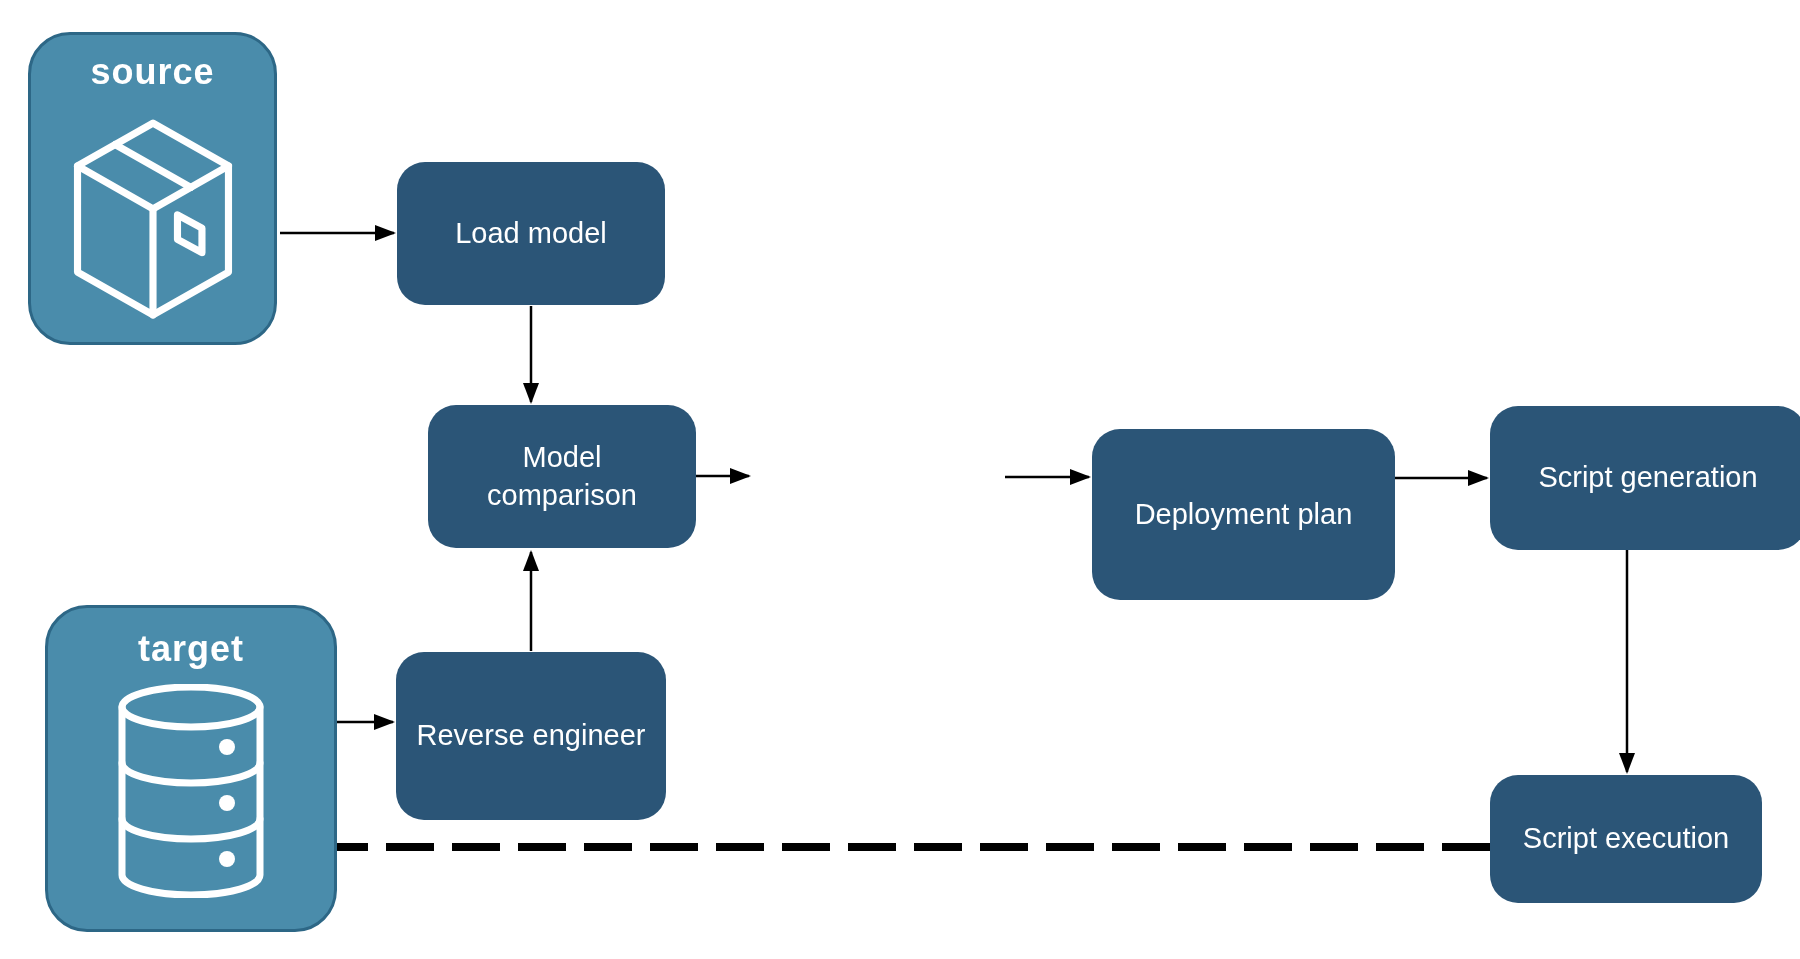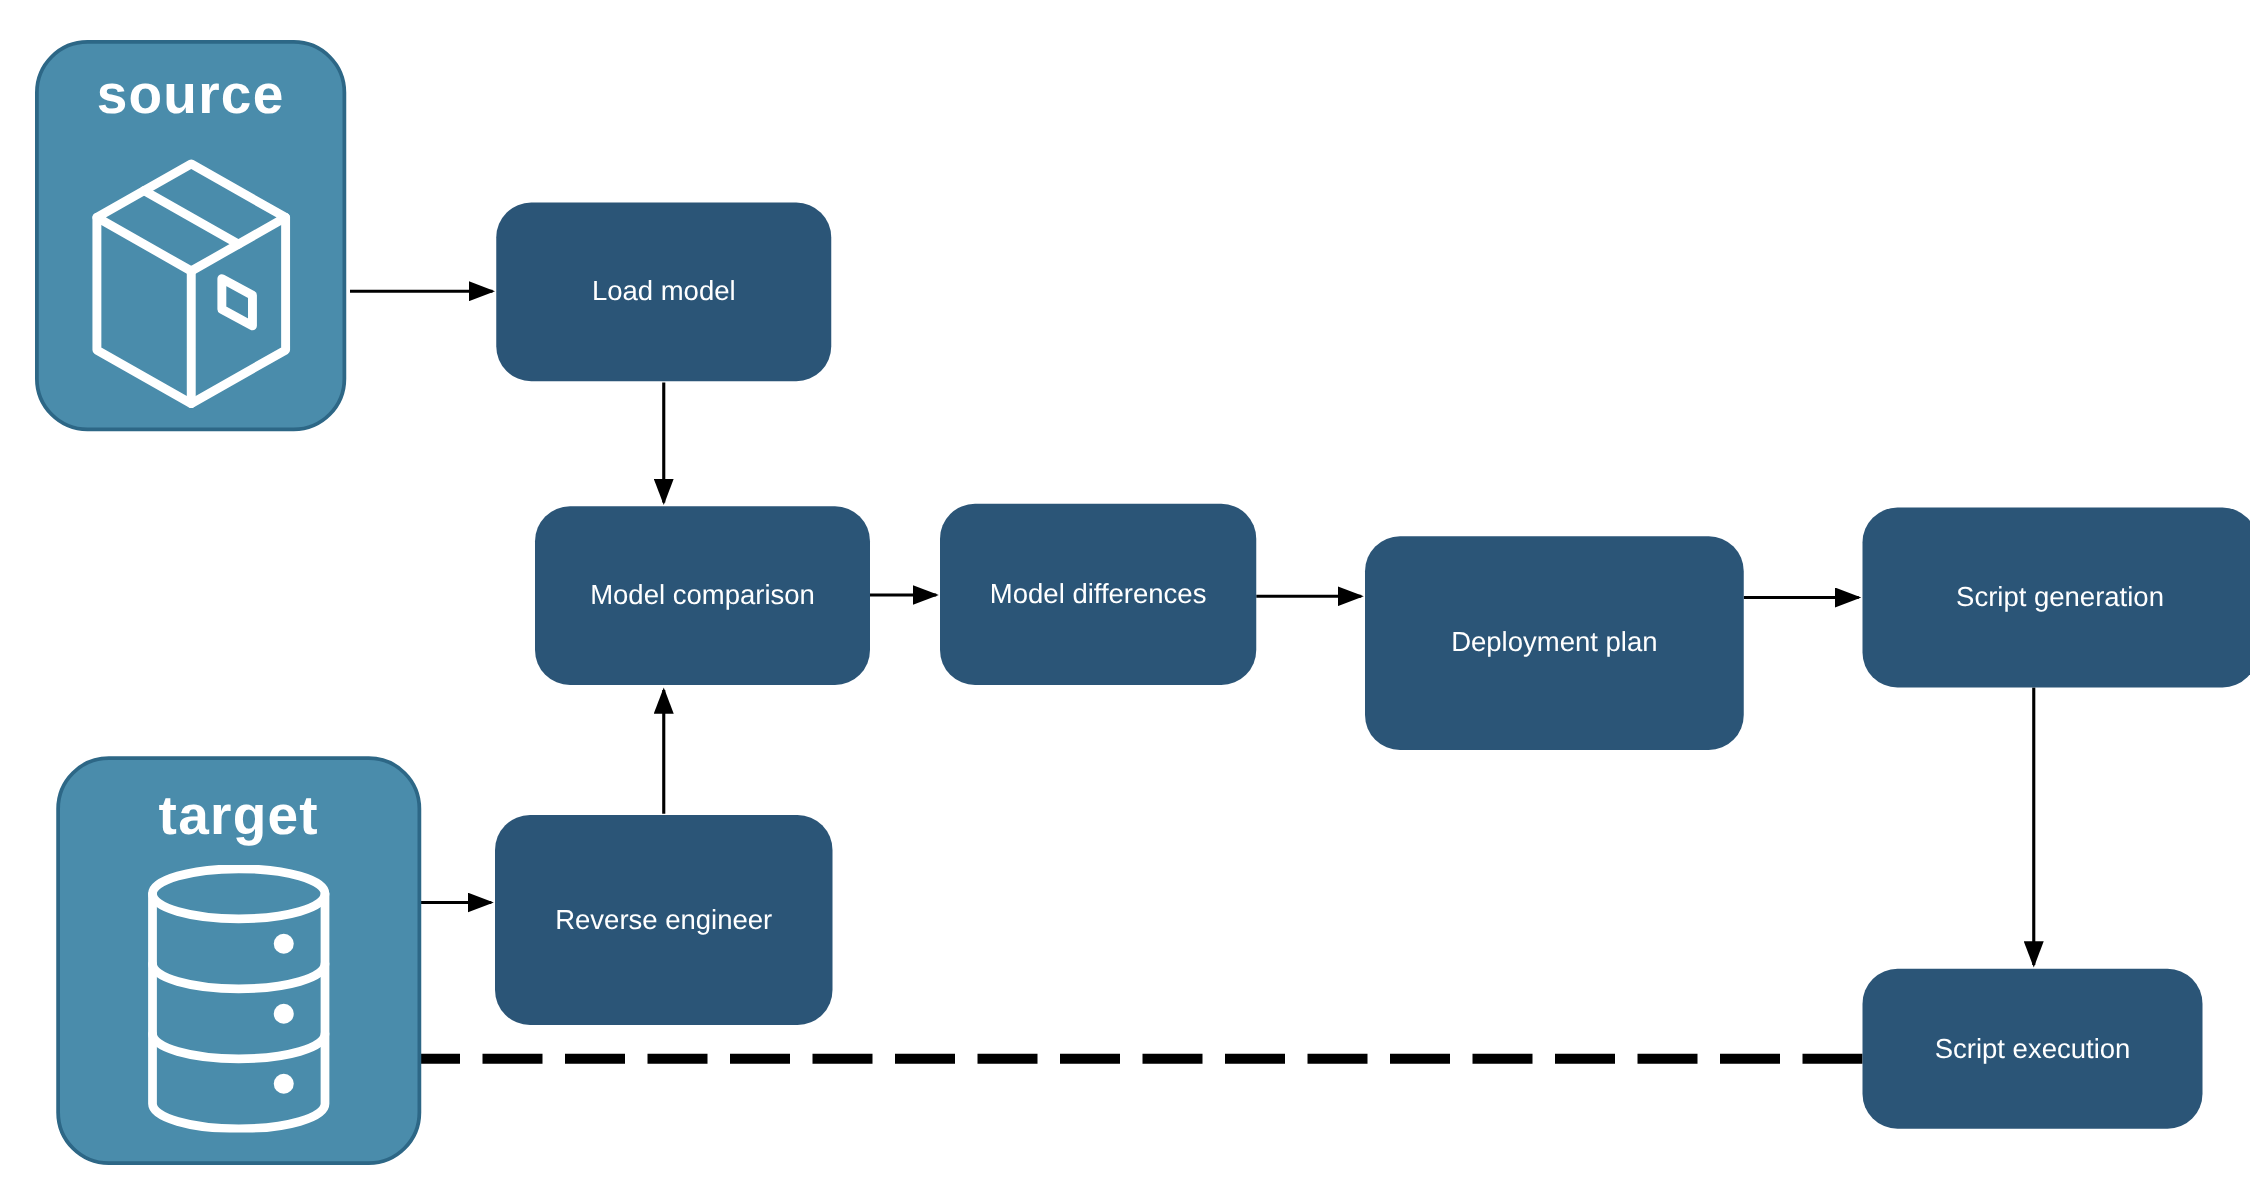--- a/index.html
+++ b/index.html
@@ -20,40 +20,40 @@
   .node {
     position: absolute;
     z-index: 2;
     background: #2B5577;
     border-radius: 28px;
     color: #FFFFFF;
     display: flex;
     align-items: center;
     justify-content: center;
     text-align: center;
-    font-size: 22px;
+    font-size: 29px;
     line-height: 1.31;
     padding: 0 18px;
     box-sizing: border-box;
   }
   .container-box {
     position: absolute;
     z-index: 2;
     background: #4A8CAB;
     border: 3px solid #2D6786;
     border-radius: 42px;
     box-sizing: border-box;
     display: flex;
     flex-direction: column;
     align-items: center;
   }
   .container-label {
     color: #FFFFFF;
     font-weight: 700;
-    font-size: 44px;
+    font-size: 36px;
     letter-spacing: 1px;
   }
   .node-label { pointer-events: none; }
   #box-source   { left: 28px;  top: 32px;  width: 249px; height: 313px; }
   #box-target   { left: 45px;  top: 605px; width: 292px; height: 327px; }
   #box-source .container-label { margin-top: 16px; }
   #box-target .container-label { margin-top: 20px; }
   #box-source .icon-wrap { margin-top: 24px; }
   #box-target .icon-wrap { margin-top: 14px; }
 
@@ -122,23 +122,20 @@
       </svg>
     </div>
   </div>
 
   <div class="node" id="node-load-model">
     <span class="node-label">Load model</span>
   </div>
   <div class="node" id="node-model-comparison">
     <span class="node-label">Model comparison</span>
   </div>
-  <div class="node" id="node-model-differences">
-    <span class="node-label">Model differences</span>
-  </div>
   <div class="node" id="node-deployment-plan">
     <span class="node-label">Deployment plan</span>
   </div>
   <div class="node" id="node-script-generation">
     <span class="node-label">Script generation</span>
   </div>
   <div class="node" id="node-reverse-engineer">
     <span class="node-label">Reverse engineer</span>
   </div>
   <div class="node" id="node-script-execution">

